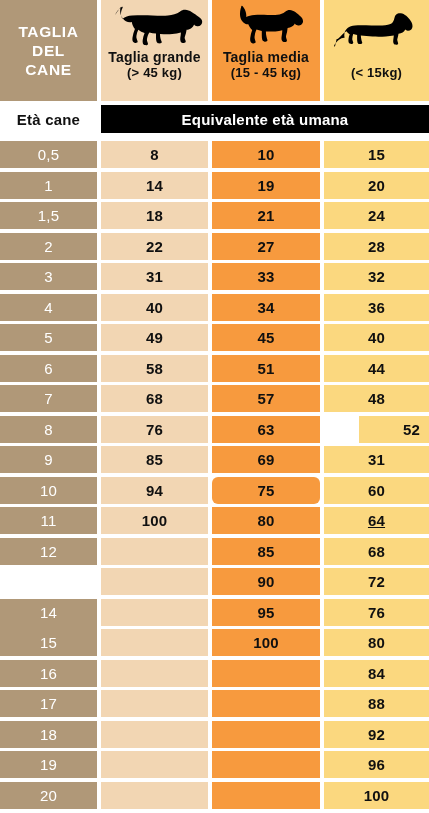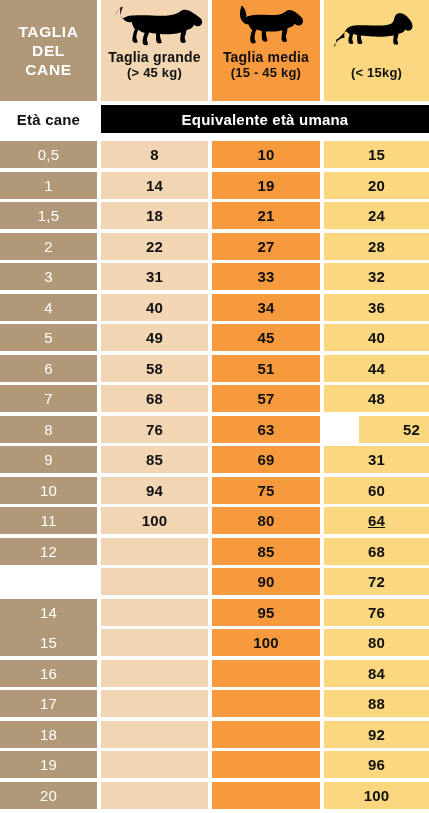--- a/index.html
+++ b/index.html
@@ -184,21 +184,21 @@
       <div class="cell c-age col-age" style="top: 416px; height: 26.5px;">8</div>
       <div class="cell c-large col-large" style="top: 416px; height: 26.5px;">76</div>
       <div class="cell c-med col-med" style="top: 416px; height: 26.5px;">63</div>
       <div class="cell c-small col-small" style="top: 416px; height: 26.5px; margin-left: 35px;">52</div>
       <div class="cell c-age col-age" style="top: 446px; height: 26.5px;">9</div>
       <div class="cell c-large col-large" style="top: 446px; height: 26.5px;">85</div>
       <div class="cell c-med col-med" style="top: 446px; height: 26.5px;">69</div>
       <div class="cell c-small col-small" style="top: 446px; height: 26.5px;">31</div>
       <div class="cell c-age col-age" style="top: 477px; height: 26.5px;">10</div>
       <div class="cell c-large col-large" style="top: 477px; height: 26.5px;">94</div>
-      <div class="cell c-med col-med" style="top: 477px; height: 26.5px;">75</div>
+      <div class="cell c-med col-med" style="top: 477px; height: 26.5px; border-radius: 6px;">75</div>
       <div class="cell c-small col-small" style="top: 477px; height: 26.5px;">60</div>
       <div class="cell c-age col-age" style="top: 507px; height: 26.5px;">11</div>
       <div class="cell c-large col-large" style="top: 507px; height: 26.5px;">100</div>
       <div class="cell c-med col-med" style="top: 507px; height: 26.5px;">80</div>
       <div class="cell c-small col-small" style="top: 507px; height: 26.5px; text-decoration: underline;">64</div>
       <div class="cell c-age col-age" style="top: 538px; height: 26.5px;">12</div>
       <div class="cell c-large col-large" style="top: 538px; height: 26.5px;"></div>
       <div class="cell c-med col-med" style="top: 538px; height: 26.5px;">85</div>
       <div class="cell c-small col-small" style="top: 538px; height: 26.5px;">68</div>
       <div class="cell c-age col-age" style="top: 564px; height: 26.5px; margin-top: 40px;">13</div>

